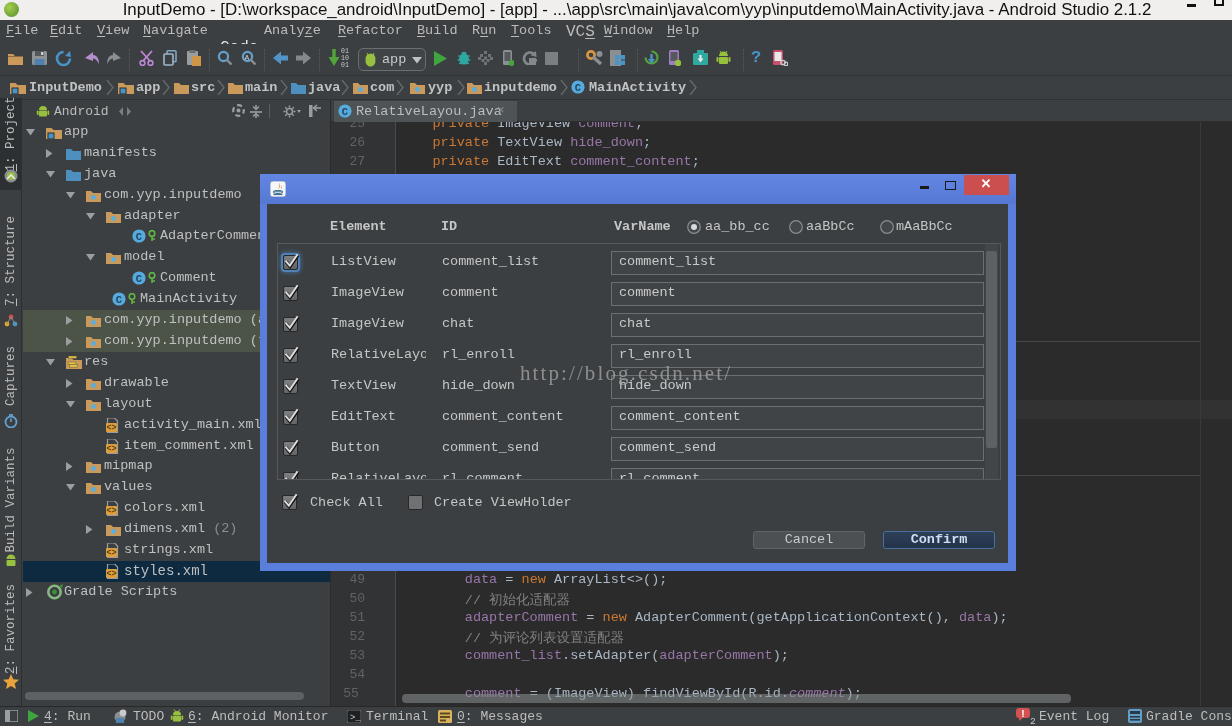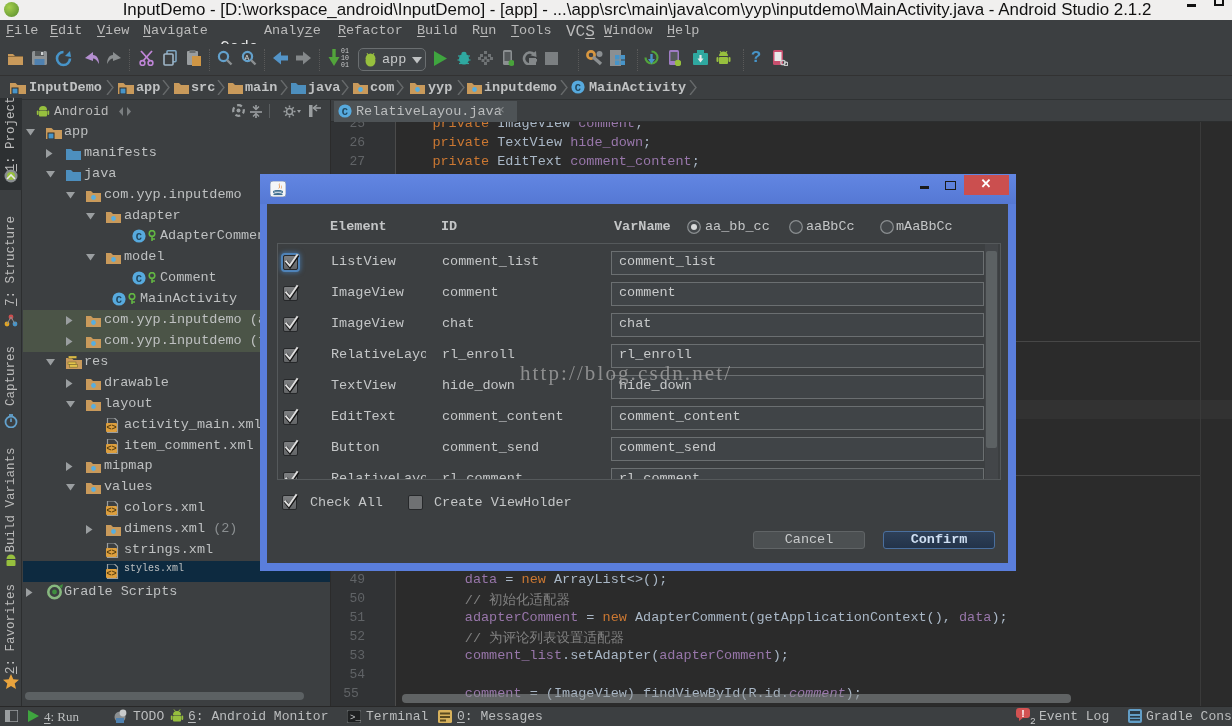--- a/index.html
+++ b/index.html
@@ -494,21 +494,21 @@
       <rect x="0" y="5" width="11" height="9" rx="1" fill="#dd9f3e"></rect>
       <text x="5.5" y="12" font-size="8.5" font-weight="bold" text-anchor="middle" fill="#5a4010" font-family="Liberation Mono">&lt;&gt;</text>
     </svg>
 <div class="ab mono" style="left:124px;top:542px;font-size:13.5px;color:#bec0c1;white-space:pre;">strings.xml</div>
 <div class="ab" style="left:23px;top:561px;width:307px;height:21px;background:#0d2a40;"></div>
 <svg class="ab" style="left:106px;top:564px" width="13" height="15" viewBox="0 0 13 15">
       <path d="M1.5,0 h7 l3,3 v11.5 h-10 z" fill="none" stroke="#9a9ea0" stroke-width="1.2"></path>
       <rect x="0" y="5" width="11" height="9" rx="1" fill="#dd9f3e"></rect>
       <text x="5.5" y="12" font-size="8.5" font-weight="bold" text-anchor="middle" fill="#5a4010" font-family="Liberation Mono">&lt;&gt;</text>
     </svg>
-<div class="ab mono" style="left:124px;top:563px;font-size:10px;color:#bec0c1;white-space:pre;">styles.xml</div>
+<div class="ab mono" style="left:124px;top:563px;font-size:14px;color:#bec0c1;white-space:pre;">styles.xml</div>
 <svg class="ab" style="left:26px;top:588px" width="7" height="9" viewBox="0 0 7 9">
       <path d="M0,0 v9 l6.5,-4.5 z" fill="#9a9ea0"></path>
     </svg>
 <svg class="ab" style="left:46px;top:584px" width="17" height="16" viewBox="0 0 17 16">
       <circle cx="8.5" cy="8" r="6.2" fill="none" stroke="#87b87f" stroke-width="2.6"></circle>
       <circle cx="8.5" cy="8" r="2.4" fill="#3f8f3f"></circle>
       <path d="M13,2 l4,-2 l-1,4.5" fill="#3f8f3f"></path>
     </svg>
 <div class="ab mono" style="left:64px;top:584px;font-size:13.5px;color:#bec0c1;white-space:pre;">Gradle Scripts</div>
 <div class="ab" style="left:25px;top:692px;width:279px;height:8px;border-radius:4px;background:#5c6163;"></div>
@@ -549,21 +549,21 @@
 <div class="ab" style="left:71px;top:572px;width:669px;height:9px;border-radius:4px;background:rgba(140,145,147,0.55);"></div>
 </div>
 <div class="ab" style="left:0;top:706px;width:1232px;height:20px;background:#3c3f41;border-top:1px solid #282828;"></div>
 <svg class="ab" style="left:5px;top:710px" width="13" height="12" viewBox="0 0 13 12">
       <rect x="0" y="0" width="13" height="12" rx="1" fill="none" stroke="#9a9ea0" stroke-width="1.4"></rect>
       <rect x="0" y="0" width="5" height="12" fill="#9a9ea0"></rect>
     </svg>
 <svg class="ab" style="left:28px;top:710px" width="11" height="12" viewBox="0 0 11 12">
       <path d="M0,0 L11,6 L0,12 Z" fill="#3fa53f"></path>
     </svg>
-<div class="ab mono" style="left:44px;top:709px;font-size:13px;color:#bbbdbe;white-space:pre;font-family:Liberation Serif, serif;"><span class="u">4</span>: Run</div>
+<div class="ab mono" style="left:44px;top:709px;font-size:13px;color:#bbbdbe;white-space:pre;"><span class="u">4</span>: Run</div>
 <svg class="ab" style="left:113px;top:709px" width="15" height="14" viewBox="0 0 15 14">
       <circle cx="7" cy="8" r="5.5" fill="#8b8f91"></circle>
       <circle cx="10" cy="4" r="3.4" fill="#c8cacb"></circle>
       <rect x="3" y="9" width="8" height="5" fill="#4f81b0"></rect>
     </svg>
 <div class="ab mono" style="left:133px;top:709px;font-size:13px;color:#bbbdbe;white-space:pre;">TODO</div>
 <svg class="ab" style="left:170px;top:709px" width="14" height="14" viewBox="0 0 14 14">
       <path d="M3,6 a4,4 0 0 1 8,0 z" fill="#97c03e"></path>
       <rect x="3" y="6.5" width="8" height="6" rx="1" fill="#97c03e"></rect>
       <rect x="0.8" y="6.5" width="1.8" height="4.5" rx="0.9" fill="#97c03e"></rect>

